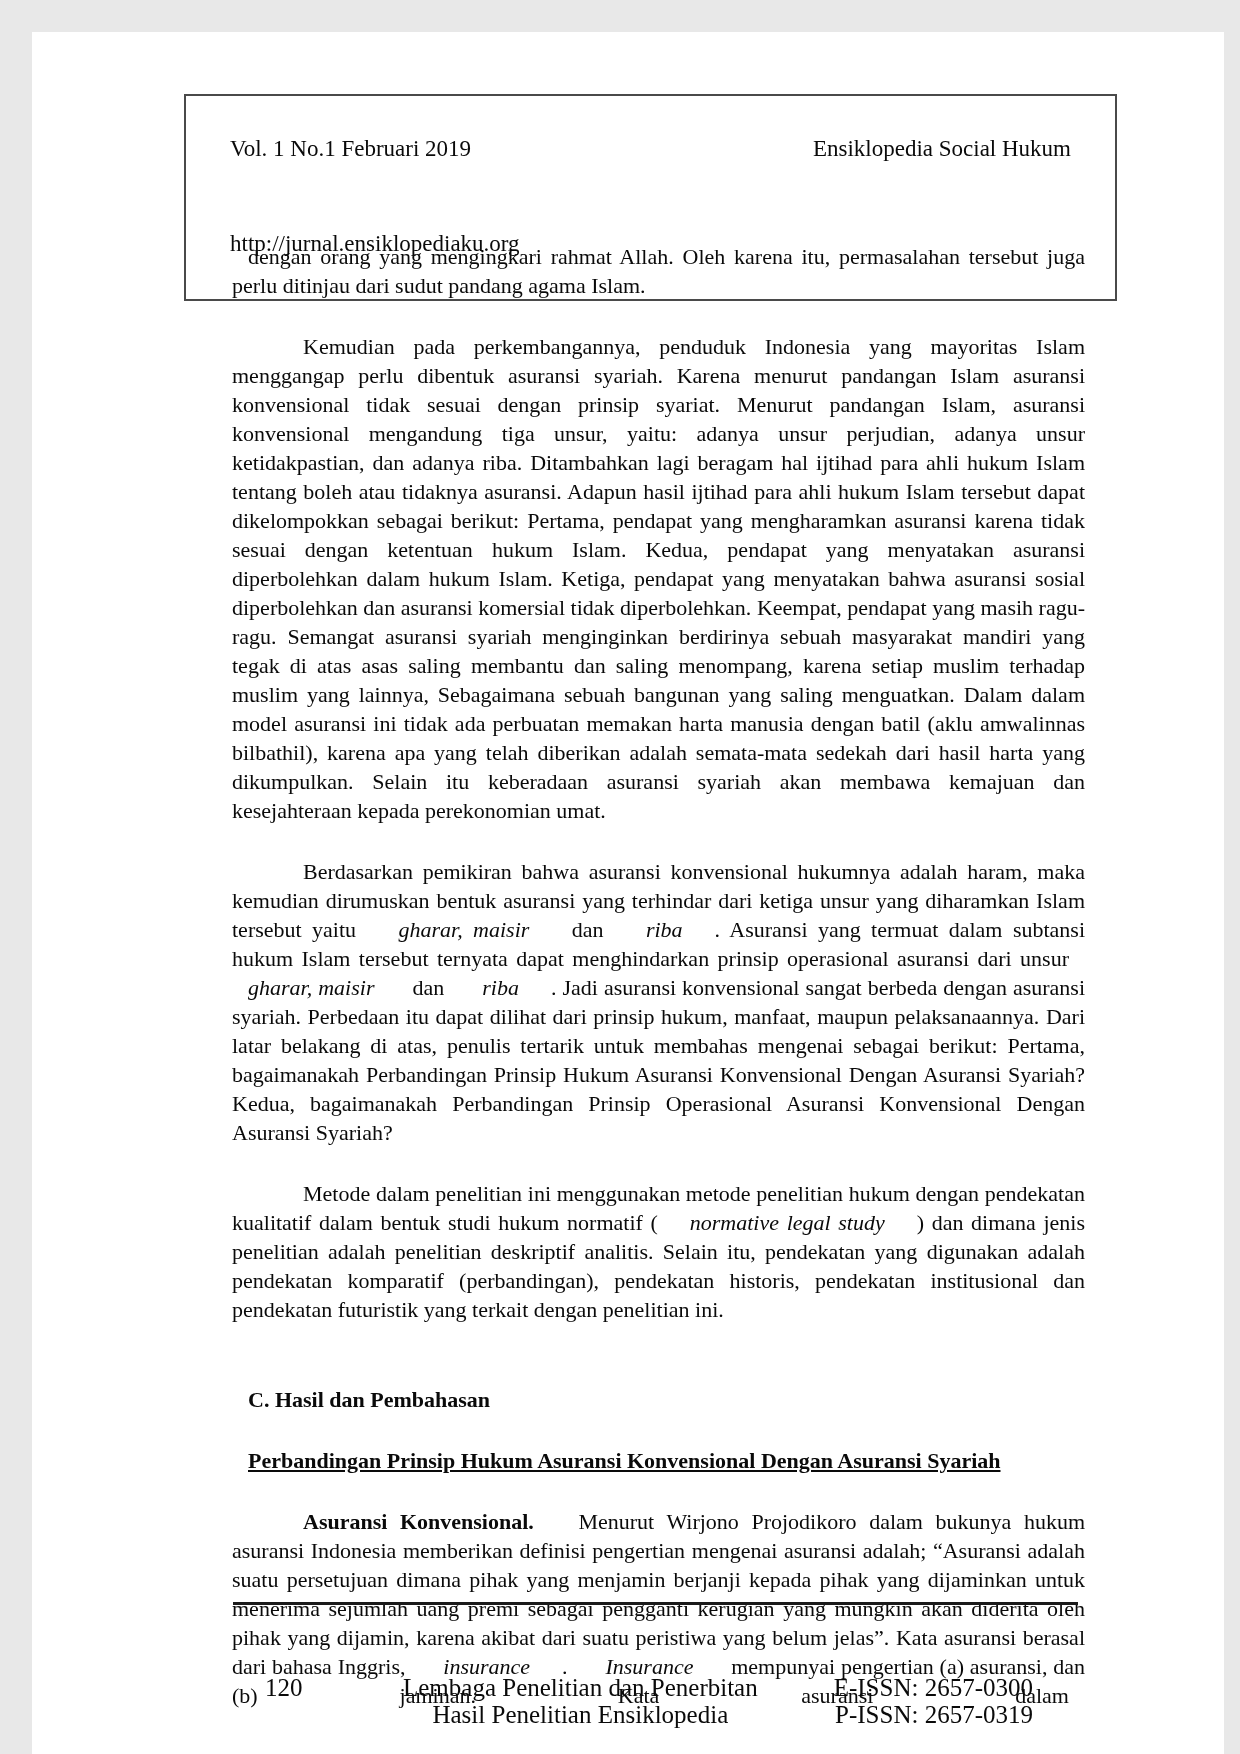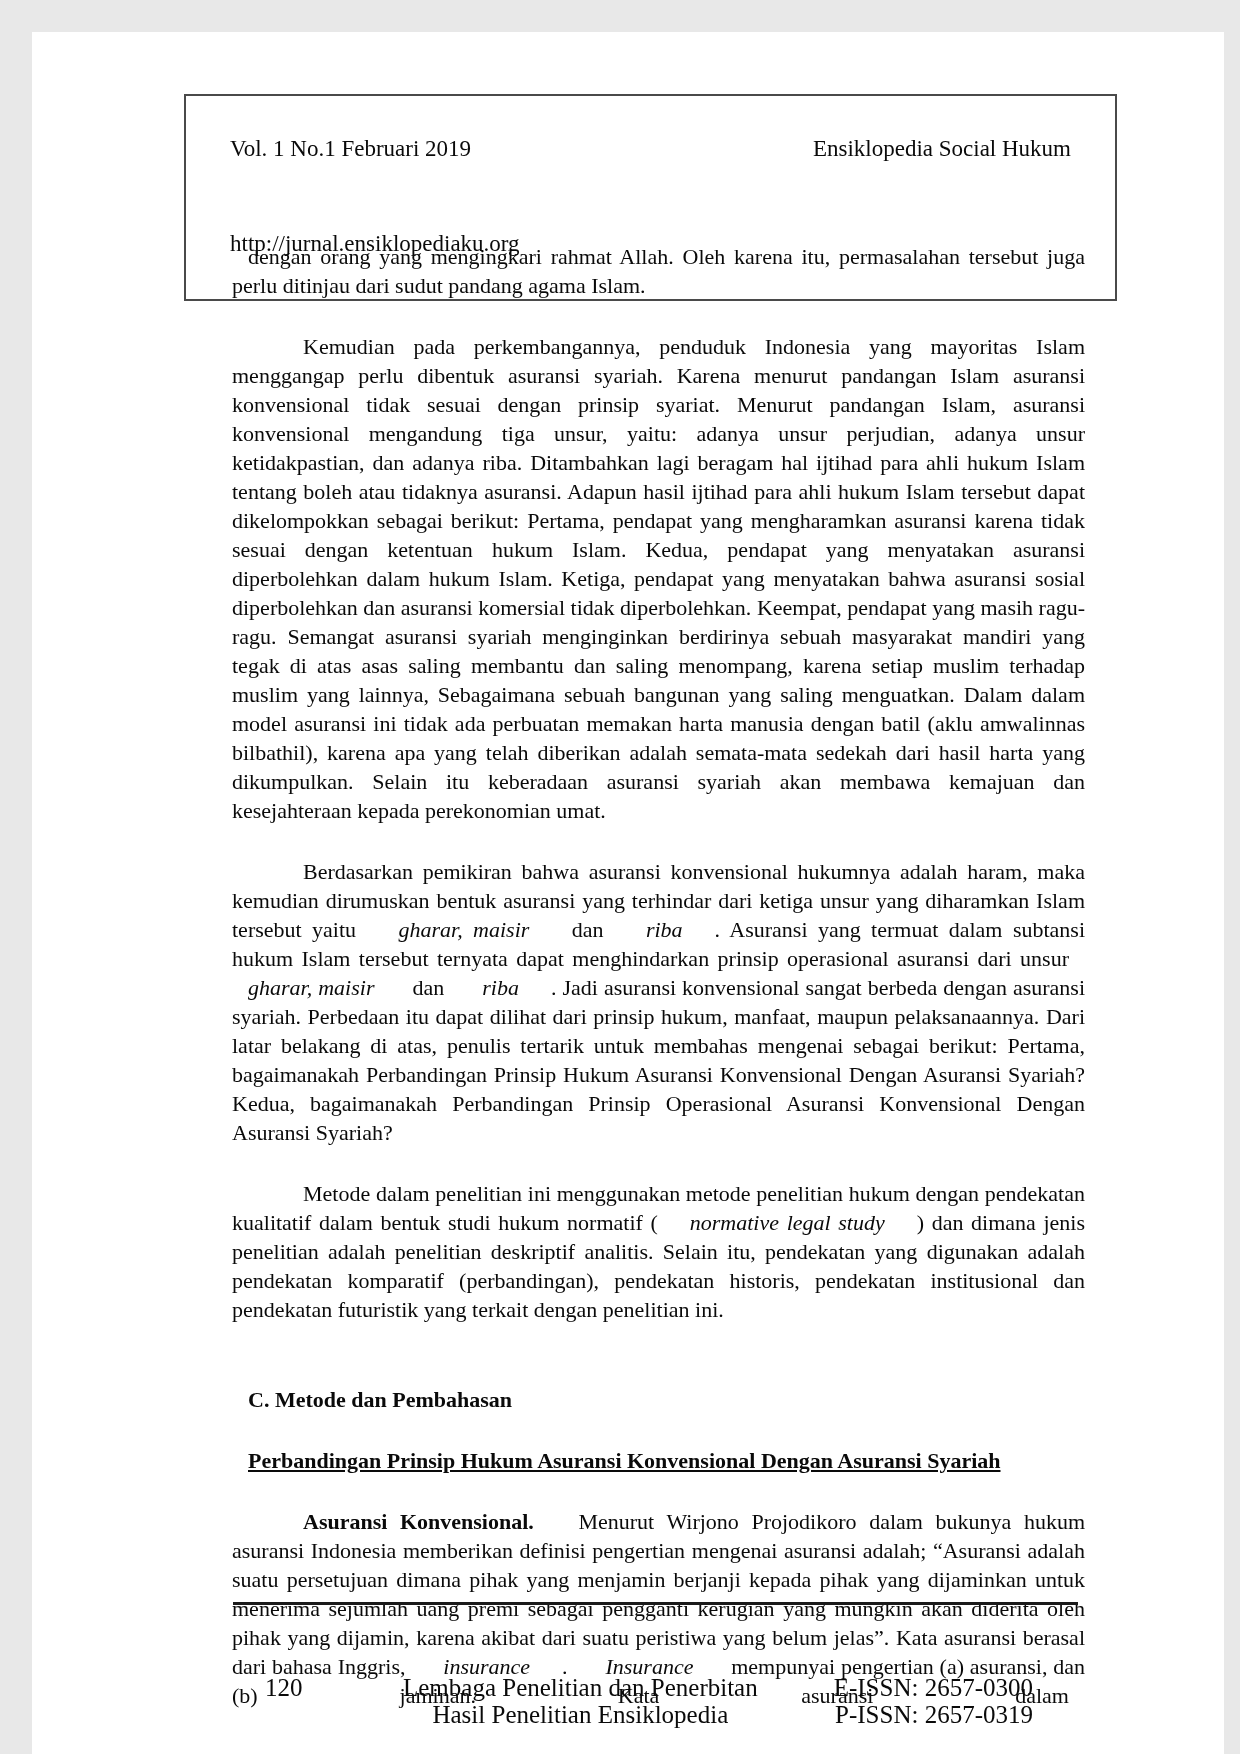--- a/index.html
+++ b/index.html
@@ -102,21 +102,21 @@
     <div class="header-row">
       <span>http://jurnal.ensiklopediaku.org</span>
     </div>
   </div>
 
   <div class="content">
     <p><span>dengan orang yang mengingkari rahmat Allah. Oleh karena itu, permasalahan tersebut juga perlu ditinjau dari sudut pandang agama Islam.</span></p>
     <p class="indent"><span>Kemudian pada perkembangannya, penduduk Indonesia yang mayoritas Islam menggangap perlu dibentuk asuransi syariah. Karena menurut pandangan Islam asuransi konvensional tidak sesuai dengan prinsip syariat. Menurut pandangan Islam, asuransi konvensional mengandung tiga unsur, yaitu: adanya unsur perjudian, adanya unsur ketidakpastian, dan adanya riba. Ditambahkan lagi beragam hal ijtihad para ahli hukum Islam tentang boleh atau tidaknya asuransi. Adapun hasil ijtihad para ahli hukum Islam tersebut dapat dikelompokkan sebagai berikut: Pertama, pendapat yang mengharamkan asuransi karena tidak sesuai dengan ketentuan hukum Islam. Kedua, pendapat yang menyatakan asuransi diperbolehkan dalam hukum Islam. Ketiga, pendapat yang menyatakan bahwa asuransi sosial diperbolehkan dan asuransi komersial tidak diperbolehkan. Keempat, pendapat yang masih ragu-ragu. Semangat asuransi syariah menginginkan berdirinya sebuah masyarakat mandiri yang tegak di atas asas saling membantu dan saling menompang, karena setiap muslim terhadap muslim yang lainnya, Sebagaimana sebuah bangunan yang saling menguatkan. Dalam dalam model asuransi ini tidak ada perbuatan memakan harta manusia dengan batil (aklu amwalinnas bilbathil), karena apa yang telah diberikan adalah semata-mata sedekah dari hasil harta yang dikumpulkan. Selain itu keberadaan asuransi syariah akan membawa kemajuan dan kesejahteraan kepada perekonomian umat.</span></p>
     <p class="indent"><span>Berdasarkan pemikiran bahwa asuransi konvensional hukumnya adalah haram, maka kemudian dirumuskan bentuk asuransi yang terhindar dari ketiga unsur yang diharamkan Islam tersebut yaitu </span><span style="font-style: italic;">gharar, maisir</span><span> dan </span><span style="font-style: italic;">riba</span><span>. Asuransi yang termuat dalam subtansi hukum Islam tersebut ternyata dapat menghindarkan prinsip operasional asuransi dari unsur </span><span style="font-style: italic;">gharar, maisir</span><span> dan </span><span style="font-style: italic;">riba</span><span>. Jadi asuransi konvensional sangat berbeda dengan asuransi syariah. Perbedaan itu dapat dilihat dari prinsip hukum, manfaat, maupun pelaksanaannya.  Dari latar belakang di atas, penulis tertarik untuk membahas mengenai sebagai berikut: Pertama, bagaimanakah Perbandingan Prinsip Hukum Asuransi Konvensional Dengan Asuransi Syariah? Kedua, bagaimanakah Perbandingan Prinsip Operasional Asuransi Konvensional Dengan Asuransi Syariah?</span></p>
     <p class="indent"><span>Metode dalam penelitian ini menggunakan metode penelitian hukum dengan pendekatan kualitatif dalam bentuk studi hukum normatif (</span><span style="font-style: italic;">normative legal study</span><span>) dan dimana jenis penelitian adalah penelitian deskriptif analitis. Selain itu, pendekatan yang digunakan adalah pendekatan komparatif (perbandingan), pendekatan historis, pendekatan institusional dan pendekatan futuristik yang terkait dengan penelitian ini.</span></p>
-    <div class="heading"><span style="font-weight: bold;">C. Metode dan Pembahasan</span></div>
+    <div class="heading"><span style="font-weight: bold;">C. Hasil dan Pembahasan</span></div>
     <div class="subheading"><span style="font-weight: bold; text-decoration: underline;">Perbandingan Prinsip Hukum Asuransi Konvensional Dengan Asuransi Syariah</span></div>
     <p class="indent pagebreak"><span style="font-weight: bold;">Asuransi Konvensional. </span><span>Menurut Wirjono Projodikoro dalam bukunya hukum asuransi Indonesia memberikan definisi pengertian mengenai asuransi adalah; “Asuransi adalah suatu persetujuan dimana pihak yang menjamin berjanji kepada pihak yang dijaminkan untuk menerima sejumlah uang premi sebagai pengganti kerugian yang mungkin akan diderita oleh pihak yang dijamin, karena akibat dari suatu peristiwa yang belum jelas”. Kata asuransi berasal dari bahasa Inggris, </span><span style="font-style: italic;">insurance</span><span>. </span><span style="font-style: italic;">Insurance</span><span> mempunyai pengertian (a) asuransi, dan (b) jaminan. Kata asuransi dalam</span></p>
   </div>
 
   <div class="footer">
     <div class="footer-rule"></div>
     <div class="footer-row">
       <span class="page-number">120</span>
       <span class="publisher">Lembaga Penelitian dan Penerbitan Hasil Penelitian Ensiklopedia</span>
       <span class="issn-block">

